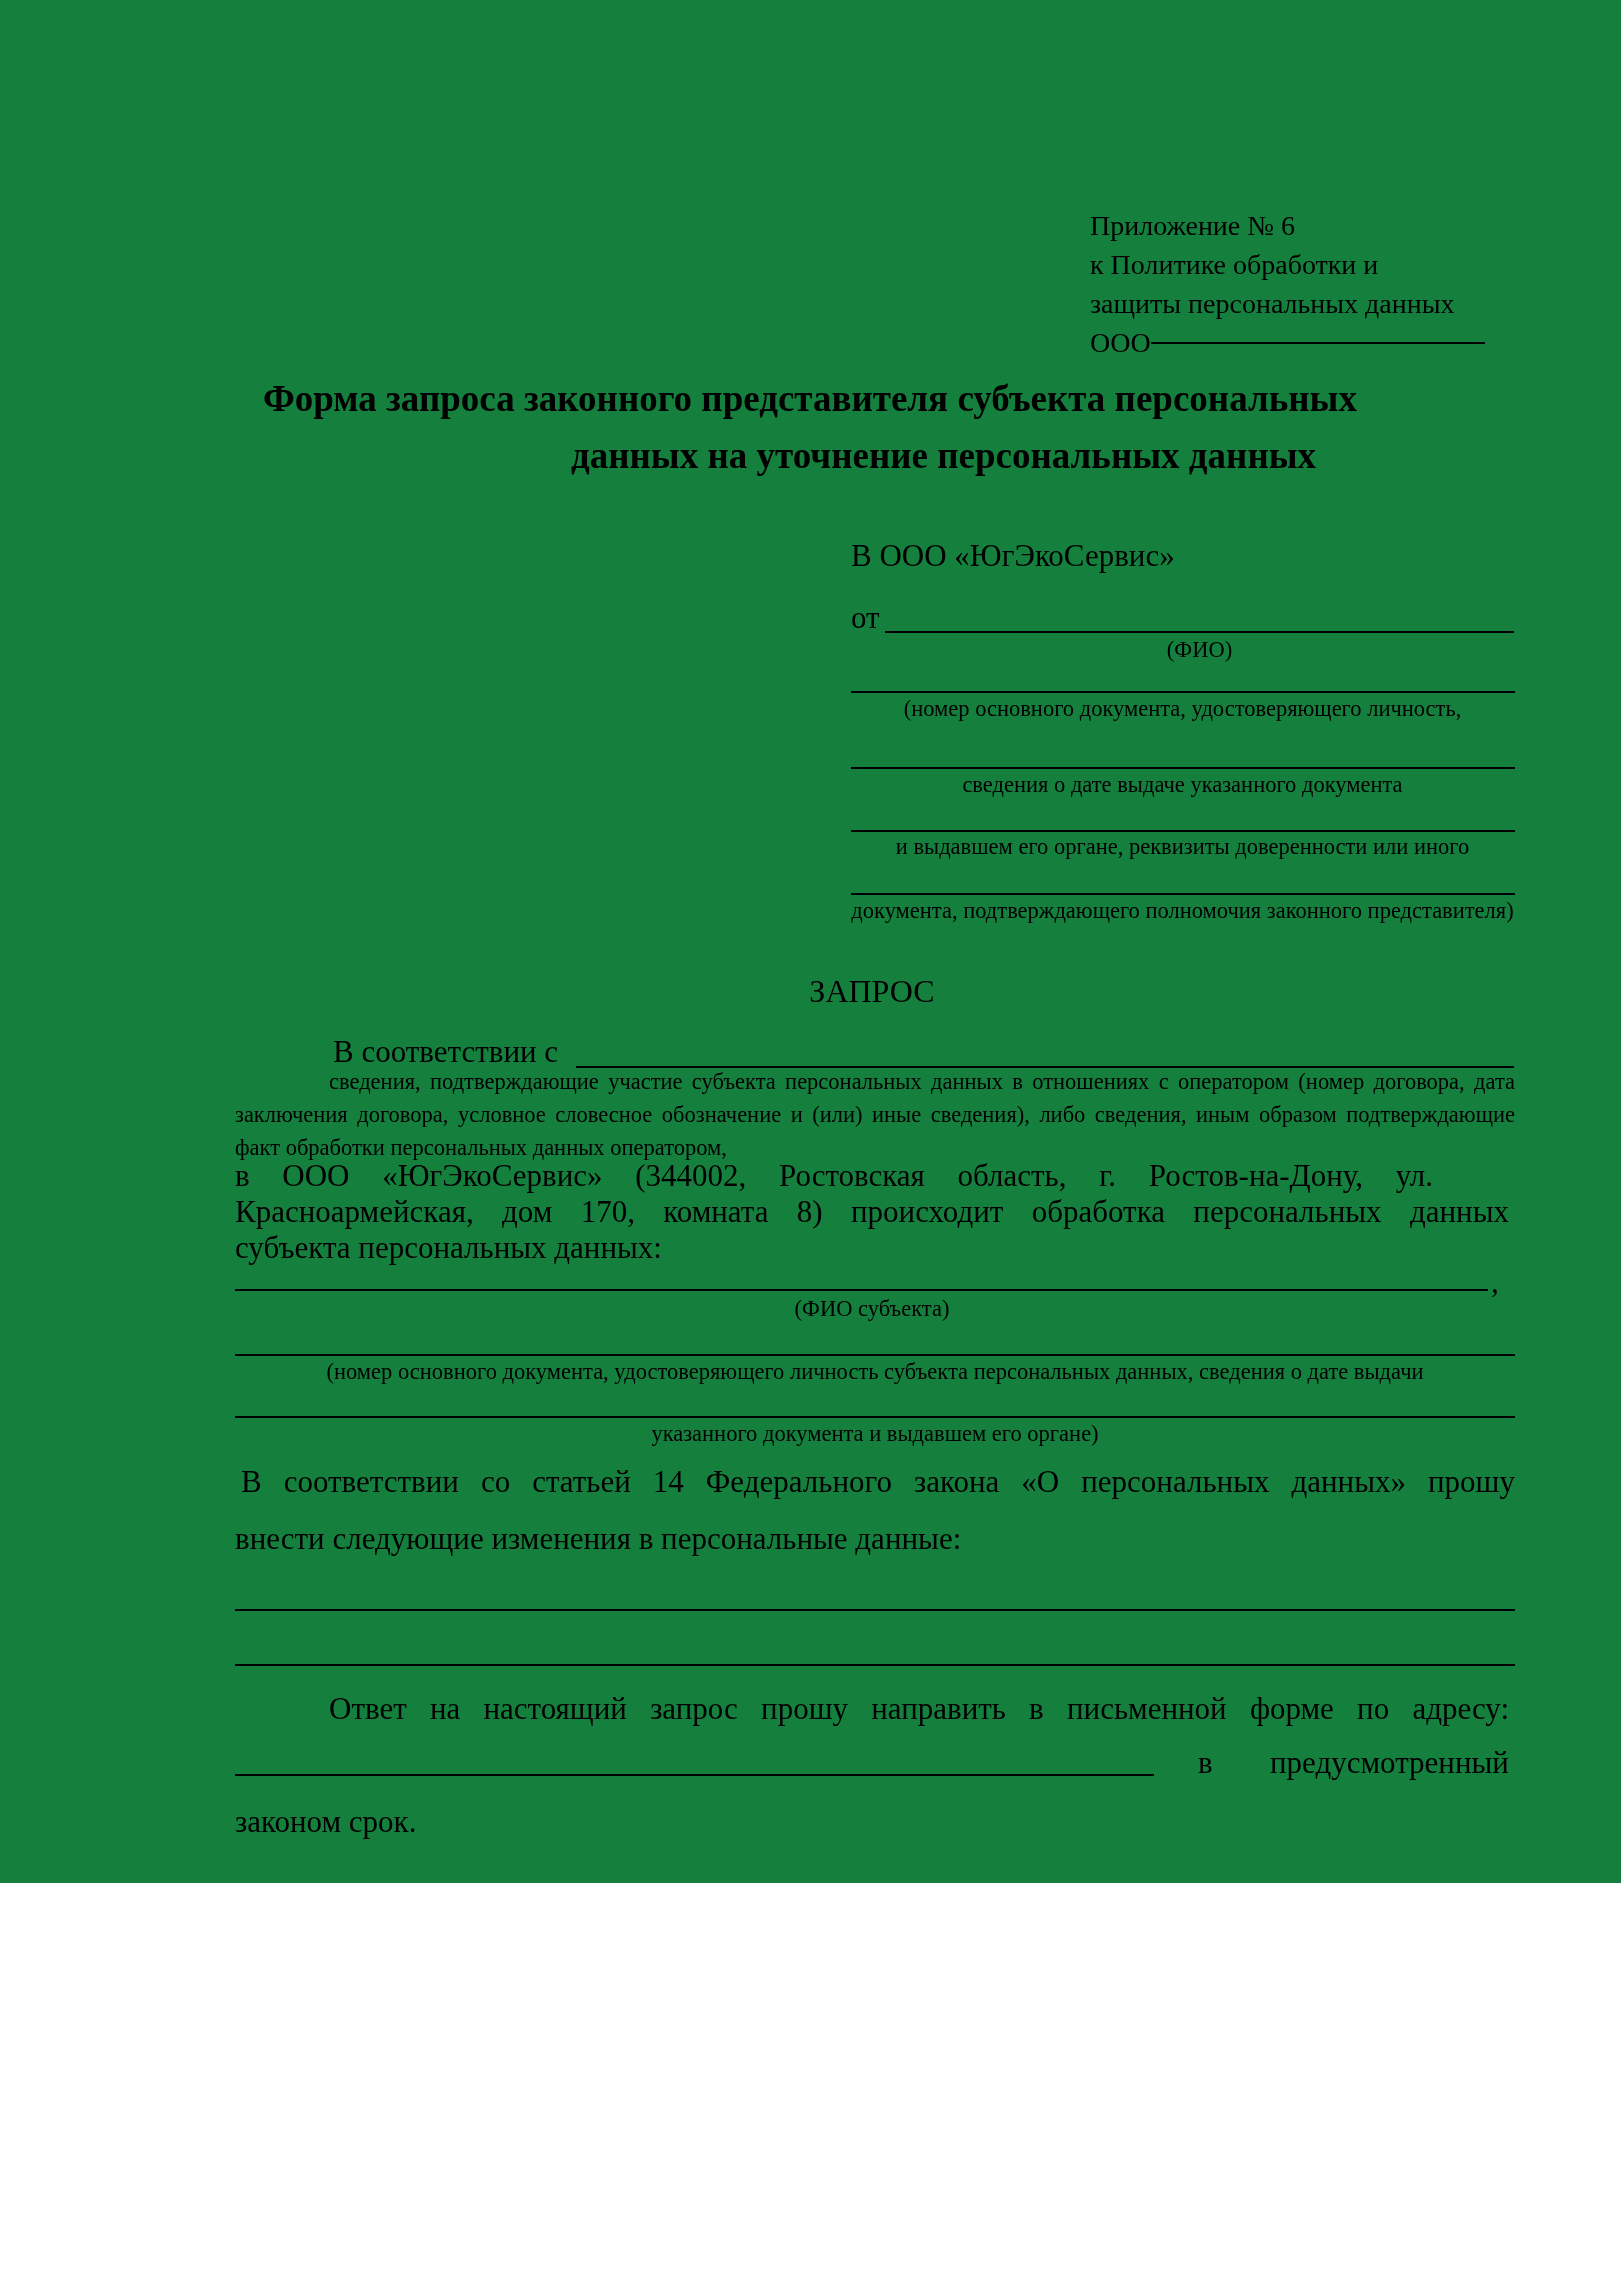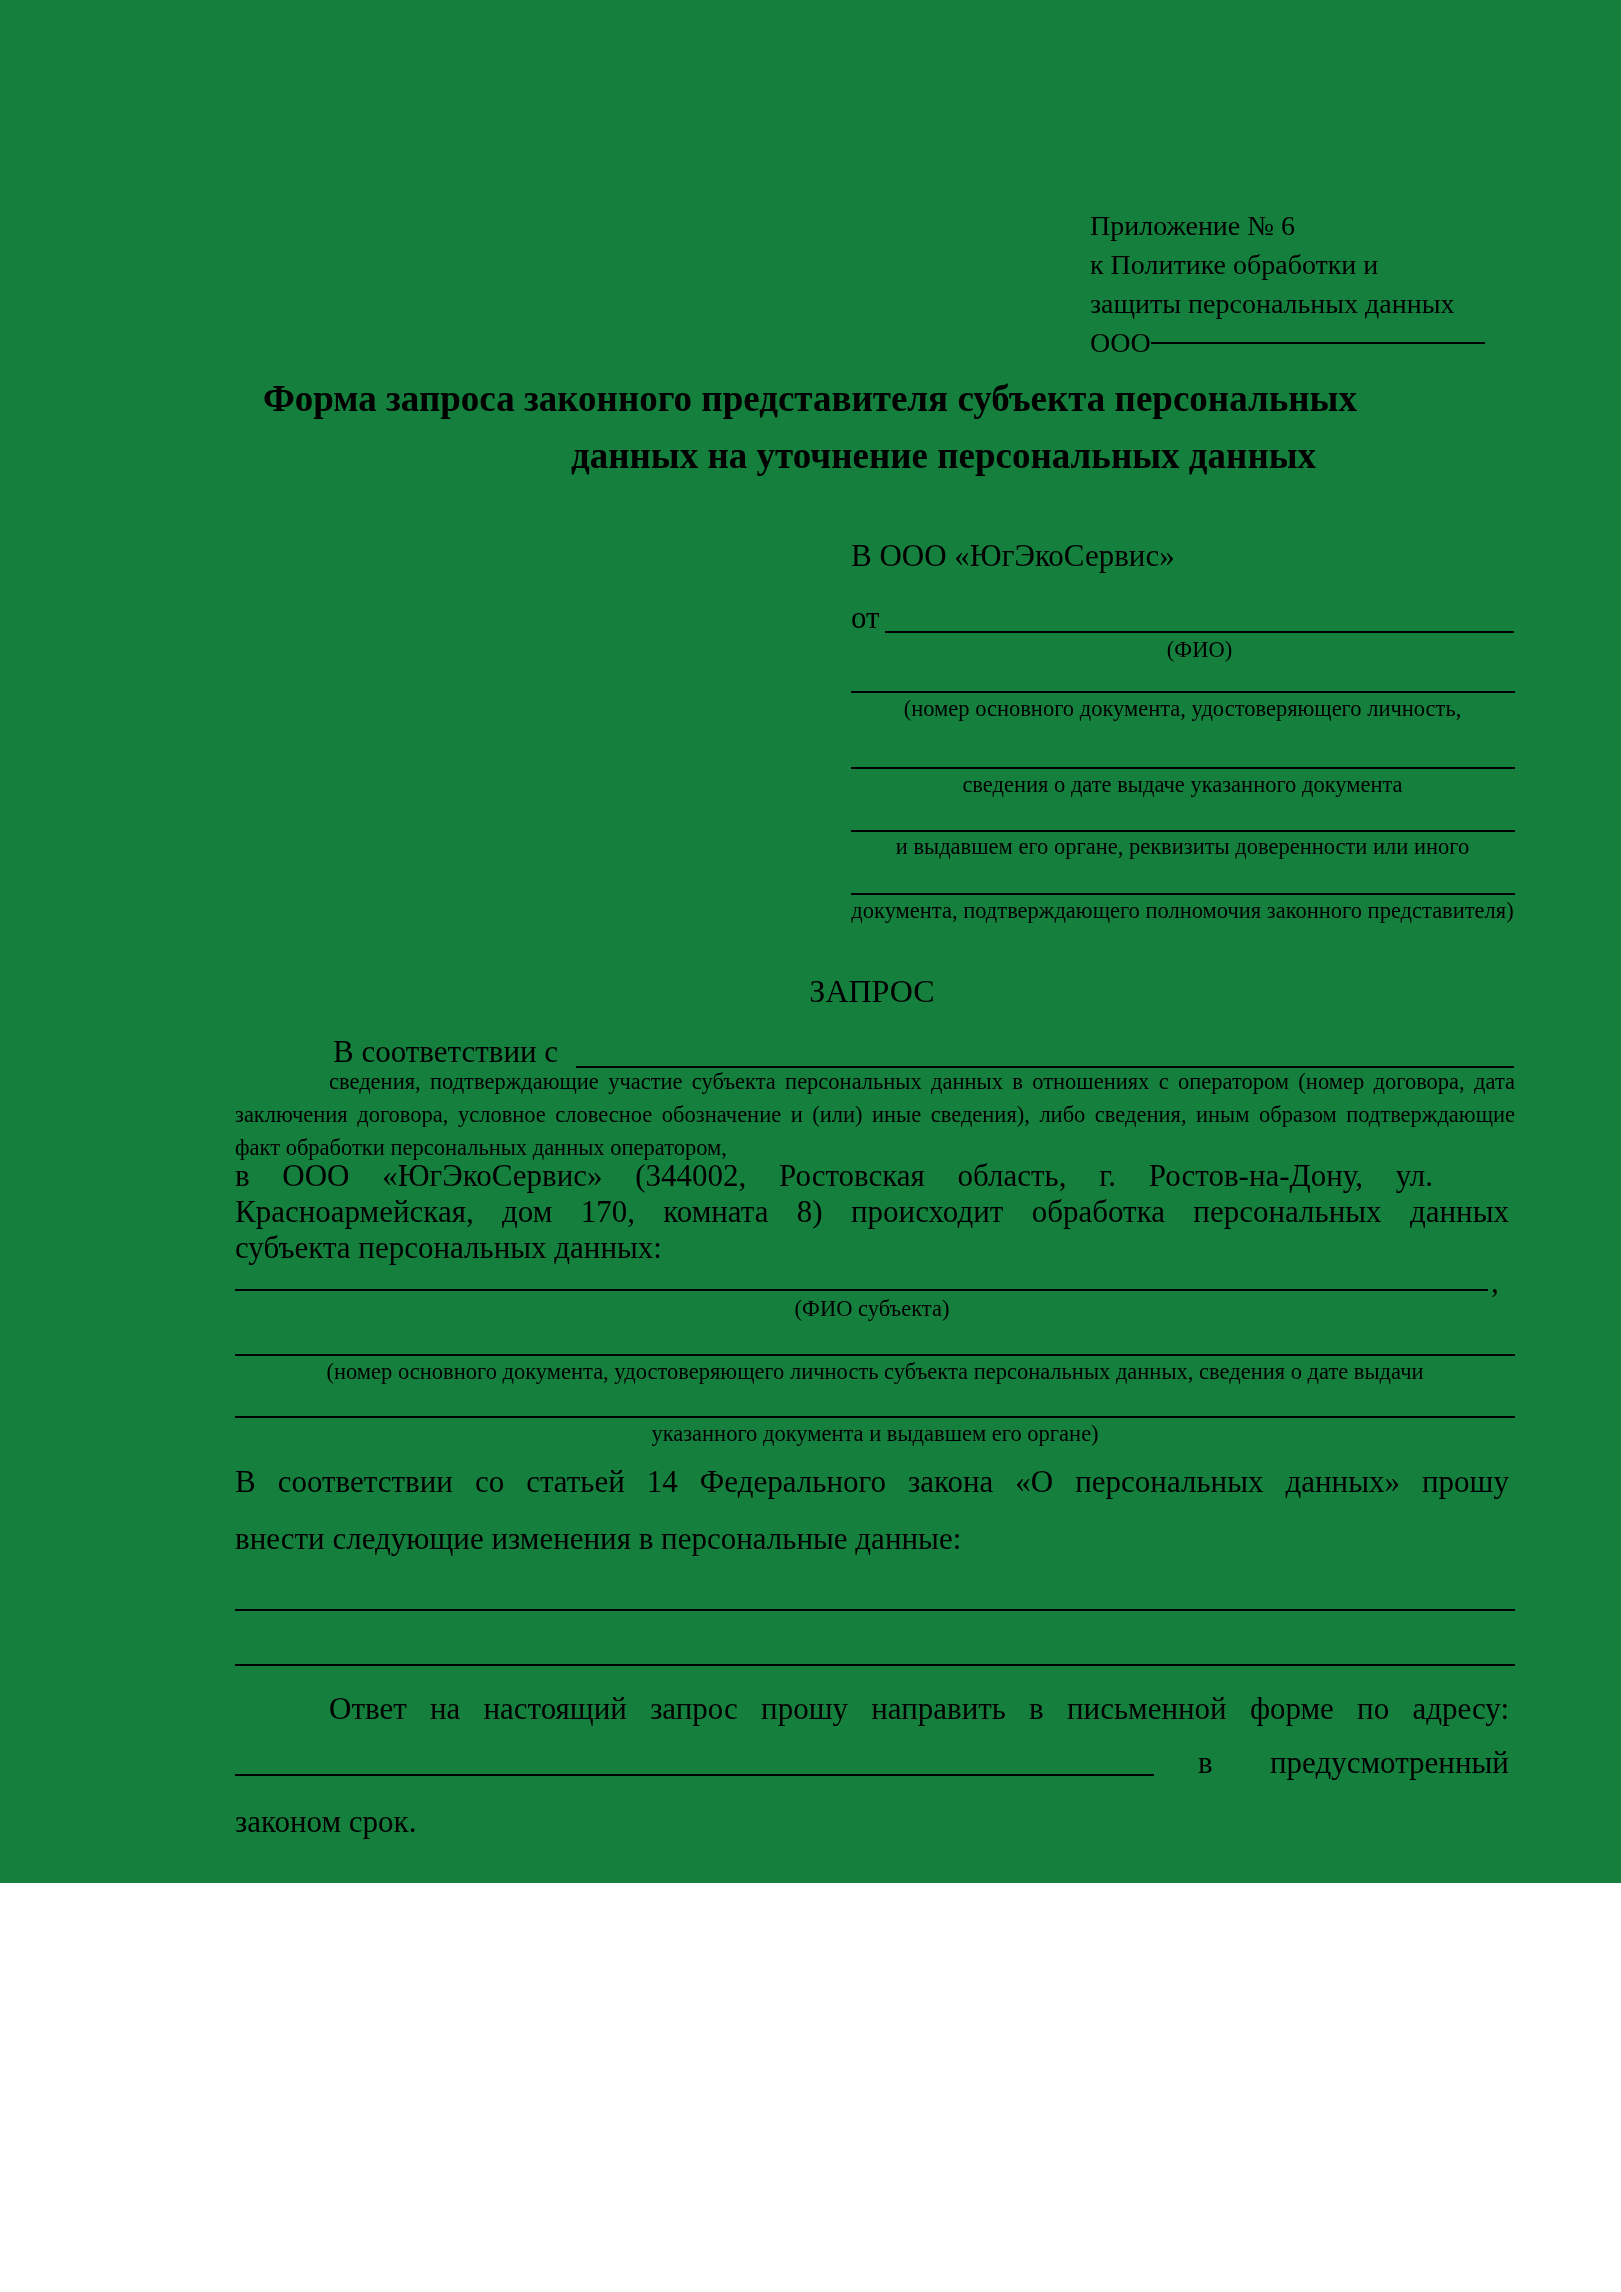--- a/index.html
+++ b/index.html
@@ -79,21 +79,21 @@
   <div class="blank" style="left:235px;top:1260px;width:1253px;height:29px;"></div>
   <div class="abs body-text" style="left:1491px;top:1266px;">,</div>
   <div class="cap" style="left:235px;top:1298px;width:1274px;">(ФИО субъекта)</div>
 
   <div class="blank" style="left:235px;top:1325px;width:1280px;height:29px;"></div>
   <div class="cap" style="left:235px;top:1361px;width:1280px;">(номер основного документа, удостоверяющего личность субъекта персональных данных, сведения о дате выдачи</div>
 
   <div class="blank" style="left:235px;top:1387px;width:1280px;height:29px;"></div>
   <div class="cap" style="left:235px;top:1423px;width:1280px;">указанного документа и выдавшем его органе)</div>
 
-  <div class="jp body-text" style="left:235px;top:1466px;width:1274px;">В соответствии со статьей 14 Федерального закона «О персональных данных» прошу</div>
+  <div class="jp body-text" style="left:241px;top:1466px;width:1274px;">В соответствии со статьей 14 Федерального закона «О персональных данных» прошу</div>
   <div class="abs body-text" style="left:235px;top:1523px;">внести следующие изменения в персональные данные:</div>
 
   <div class="blank" style="left:235px;top:1580px;width:1280px;height:29px;"></div>
   <div class="blank" style="left:235px;top:1635px;width:1280px;height:29px;"></div>
 
   <div class="jp body-text" style="left:329px;top:1693px;width:1180px;">Ответ на настоящий запрос прошу направить в письменной форме по адресу:</div>
 
   <div class="blank" style="left:235px;top:1745px;width:919px;height:29px;"></div>
   <div class="abs body-text" style="left:1198px;top:1747px;">в</div>
   <div class="abs body-text" style="left:1270px;top:1747px;">предусмотренный</div>

